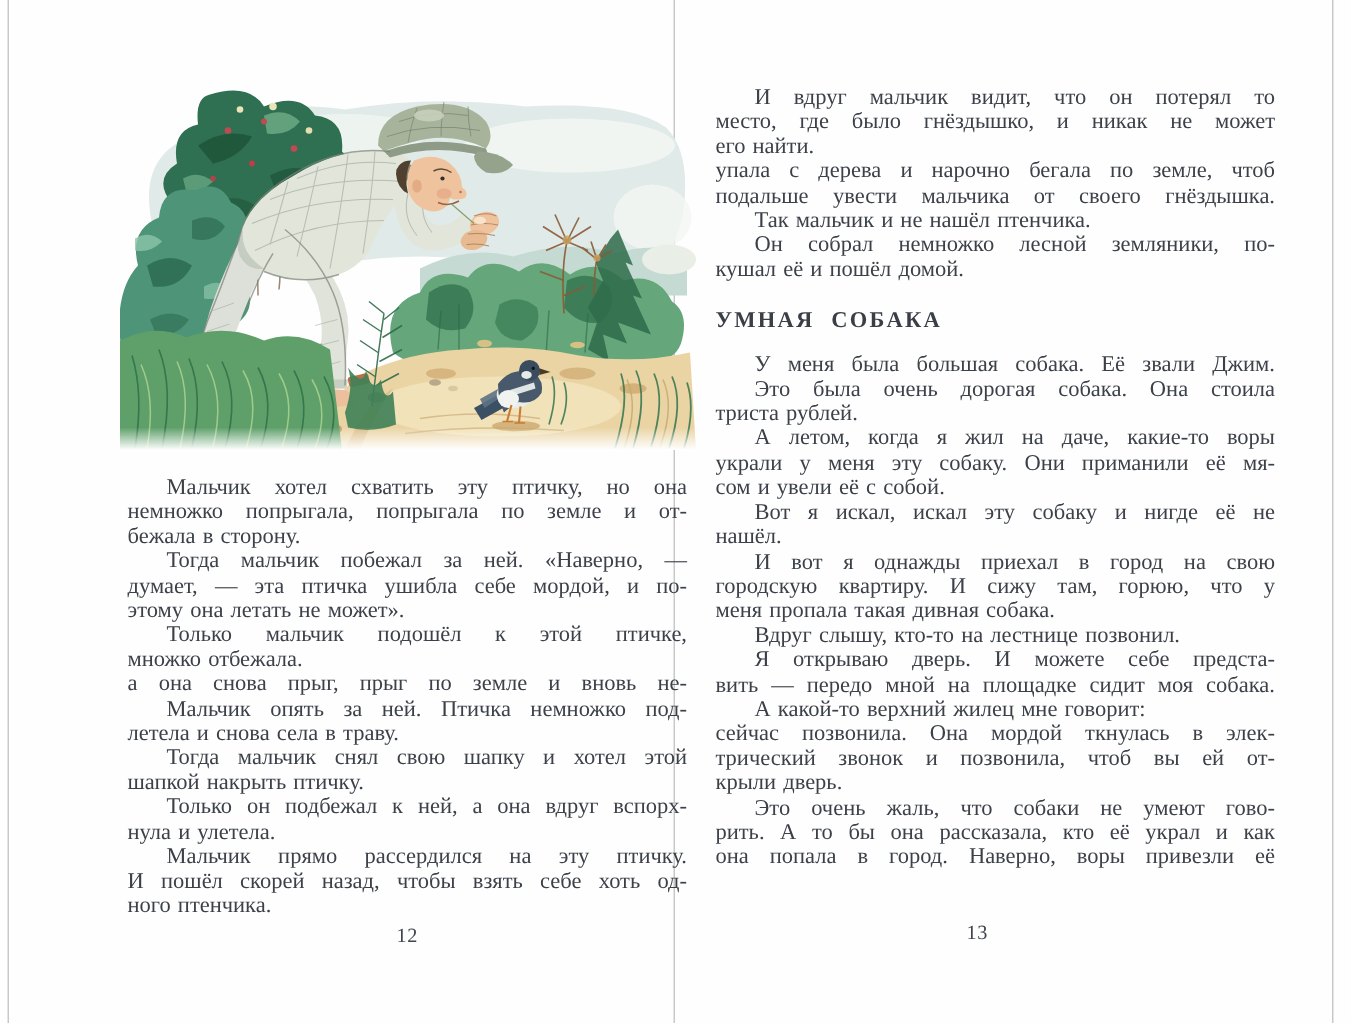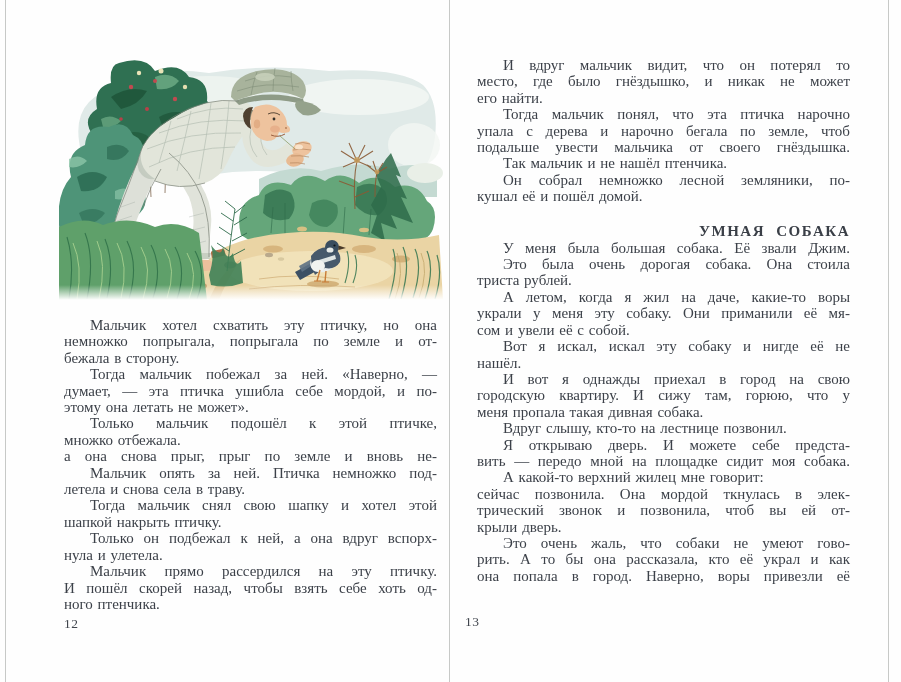--- a/index.html
+++ b/index.html
@@ -1,34 +1,34 @@
 <!DOCTYPE html>
 <html lang="ru"><head>
 <meta charset="utf-8">
 <style>
   html,body{margin:0;padding:0;background:#ffffff;}
   .spread{position:relative;width:901px;height:682px;background:#fefefe;overflow:hidden;
           font-family:"Liberation Serif","DejaVu Serif",serif;color:#3c4149;}
   .rule{position:absolute;top:0;height:682px;width:1px;background:#c7c9c7;}
   .rule.l{left:5px}.rule.c{left:449px}.rule.r{left:888px}
   .page{position:absolute;top:0;height:682px;}
-  .page-left{left:1px;width:444px;}
+  .page-left{left:22px;width:444px;}
   .page-right{left:449px;width:439px;}
   .illustration{position:absolute;left:58px;top:57px;width:384px;height:243px;}
   .text-col{position:absolute;width:373px;}
   .page-left .text-col{left:63px;top:317px;}
   .page-right .text-col{left:28px;top:57px;}
   .para{margin:0;}
   .line{font-size:15px;line-height:16.4px;text-align:justify;text-align-last:justify;
         text-justify:inter-word;word-spacing:1px;}
   .line.last{text-align-last:left;}
   .line.indent{text-indent:26px;}
-  .story-heading{font-size:15px;font-weight:bold;text-align:right;letter-spacing:1.5px;
-        word-spacing:6px;line-height:17px;margin:18px 0 0 0;color:#3a3f47;}
-  .page-number{position:absolute;width:373px;font-size:13.5px;
+  .story-heading{font-size:15px;font-weight:bold;text-align:left;letter-spacing:1.5px;
+        word-spacing:6px;line-height:17px;margin:18px 0 12px 0;color:#3a3f47;}
+  .page-number{position:absolute;width:373px;text-align:center;font-size:13.5px;
         letter-spacing:0.5px;color:#40454d;}
   .page-left .page-number{left:63px;top:616px;}
   .page-right .page-number{left:16px;top:614px;font-family:Liberation Serif, serif;}
 </style>
 </head>
 <body>
 
 <div class="spread">
   <div class="rule l"></div>
   <div class="rule c"></div>
@@ -270,21 +270,20 @@
 
   <div class="page page-right">
     <div class="text-col">
       <div id="right-top-text">
           <div class="para">
             <div class="line indent">И вдруг мальчик видит, что он потерял то</div>
             <div class="line">место, где было гнёздышко, и никак не может</div>
             <div class="line last">его найти.</div>
           </div>
           <div class="para">
-            <div class="line indent">Тогда мальчик понял, что эта птичка нарочно</div>
             <div class="line">упала с дерева и нарочно бегала по земле, чтоб</div>
             <div class="line">подальше увести мальчика от своего гнёздышка.</div>
           </div>
           <div class="para">
             <div class="line indent last">Так мальчик и не нашёл птенчика.</div>
           </div>
           <div class="para">
             <div class="line indent">Он собрал немножко лесной земляники, по-</div>
             <div class="line last">кушал её и пошёл домой.</div>
           </div>

